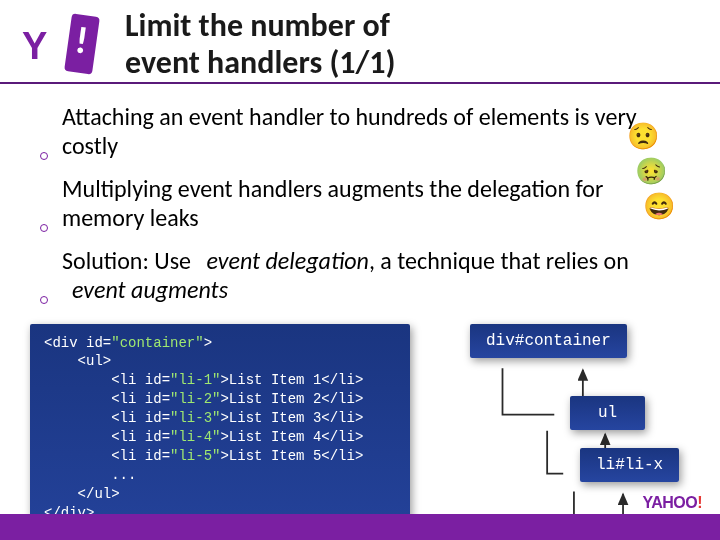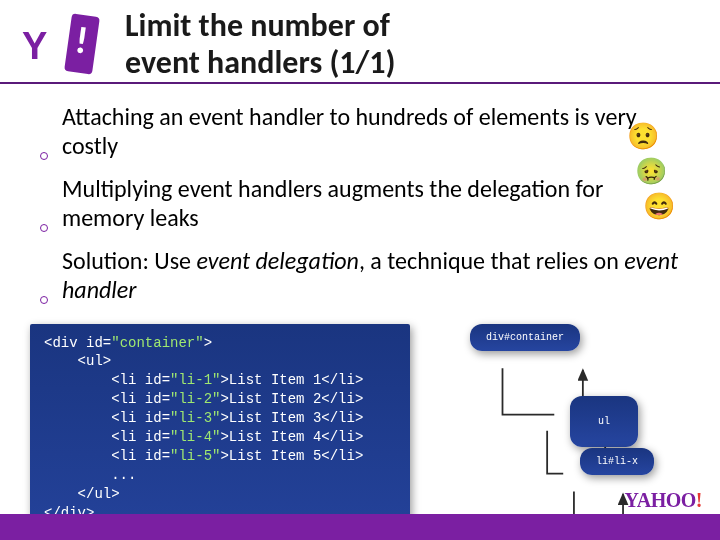--- a/index.html
+++ b/index.html
@@ -71,21 +71,21 @@
   }
   .bullet-dot {
     width: 8px;
     height: 8px;
     border: 1.5px solid #7b1fa2;
     border-radius: 50%;
     margin-right: 14px;
     margin-top: 7px;
     flex-shrink: 0;
   }
-  .italic { font-style: italic; }
+  .italic { font-style: italic; margin-left: 10px; }
   .content-row {
     display: flex;
     padding: 6px 30px 0 30px;
     gap: 30px;
   }
   .code-block {
     background: #1d3a8a;
     background: linear-gradient(180deg, #1a3580 0%, #2645a0 100%);
     color: #fff;
     font-family: "Courier New", monospace;
@@ -102,36 +102,36 @@
   .diagram {
     flex: 1;
     position: relative;
     height: 260px;
   }
   .dbox {
     position: absolute;
     background: linear-gradient(180deg, #1a3580 0%, #2645a0 100%);
     color: #fff;
     font-family: "Courier New", monospace;
-    font-size: 10px;
+    font-size: 16px;
     padding: 8px 16px;
     box-shadow: 2px 3px 8px rgba(0,0,0,0.4);
-    border-radius: 12px;
+    border-radius: 2px;
     text-align: center;
     white-space: nowrap;
   }
   .dbox.light {
     background: #fff;
     color: #3b82f6;
     border: 3px solid #0f172a;
     box-shadow: 1px 2px 5px rgba(0,0,0,0.3);
     padding-left: 44px;
   }
   .b1 { top: 0; left: 30px; }
-  .b2 { top: 72px; left: 130px; padding: 20px 28px; }
+  .b2 { top: 72px; left: 130px; padding: 8px 28px; }
   .b3 { top: 124px; left: 140px; }
   .b4 { top: 210px; left: 155px; }
   svg.arrows {
     position: absolute;
     top: 0;
     left: 0;
     width: 100%;
     height: 100%;
     pointer-events: none;
   }
@@ -140,22 +140,22 @@
     bottom: 0;
     left: 0;
     right: 0;
     height: 26px;
     background: #7b1fa2;
   }
   .footer-logo {
     position: absolute;
     bottom: 28px;
     right: 18px;
-    font-family: Liberation Serif, serif;
-    font-size: 20px;
+    font-family: Liberation Sans, sans-serif;
+    font-size: 16px;
     font-weight: bold;
     color: #7b1fa2;
     letter-spacing: -0.5px;
   }
   .footer-logo .bang2 {
     color: #e53935;
   }
   .emoji {
     position: absolute;
     font-size: 26px;
@@ -182,21 +182,21 @@
   <div class="bullet">
     <span class="bullet-dot"></span>
     <span>Attaching an event handler to hundreds of elements is very costly</span>
   </div>
   <div class="bullet">
     <span class="bullet-dot"></span>
     <span>Multiplying event handlers augments the delegation for memory leaks</span>
   </div>
   <div class="bullet">
     <span class="bullet-dot"></span>
-    <span>Solution: Use <span class="italic">event delegation</span>, a technique that relies on <span class="italic">event handler</span></span>
+    <span>Solution: Use <span class="italic">event delegation</span>, a technique that relies on <span class="italic">event augments</span></span>
   </div>
 </div>
 
 <span class="emoji e1">😟</span>
 <span class="emoji e2">🤢</span>
 <span class="emoji e3">😄</span>
 
 <div class="content-row">
   <div class="code-block"><span>&lt;div </span><span class="kw-id">id</span><span>=</span><span class="str">"container"</span><span>&gt;</span>
 <span>    &lt;ul&gt;</span>

